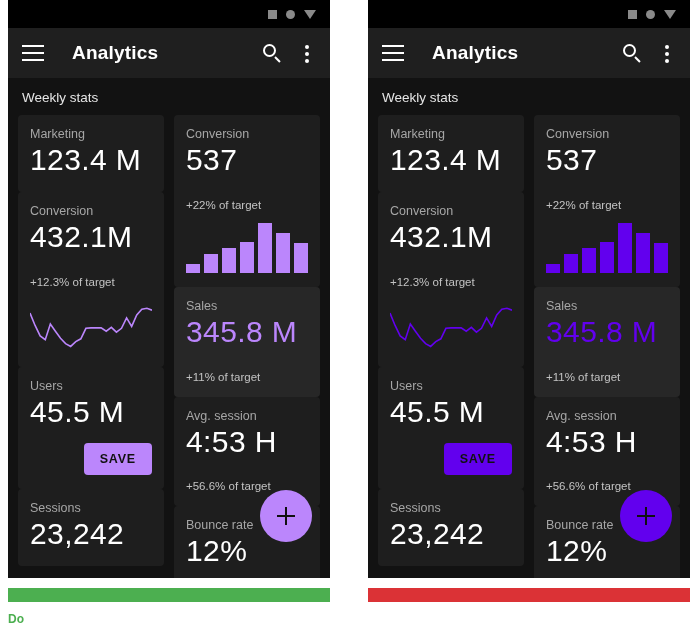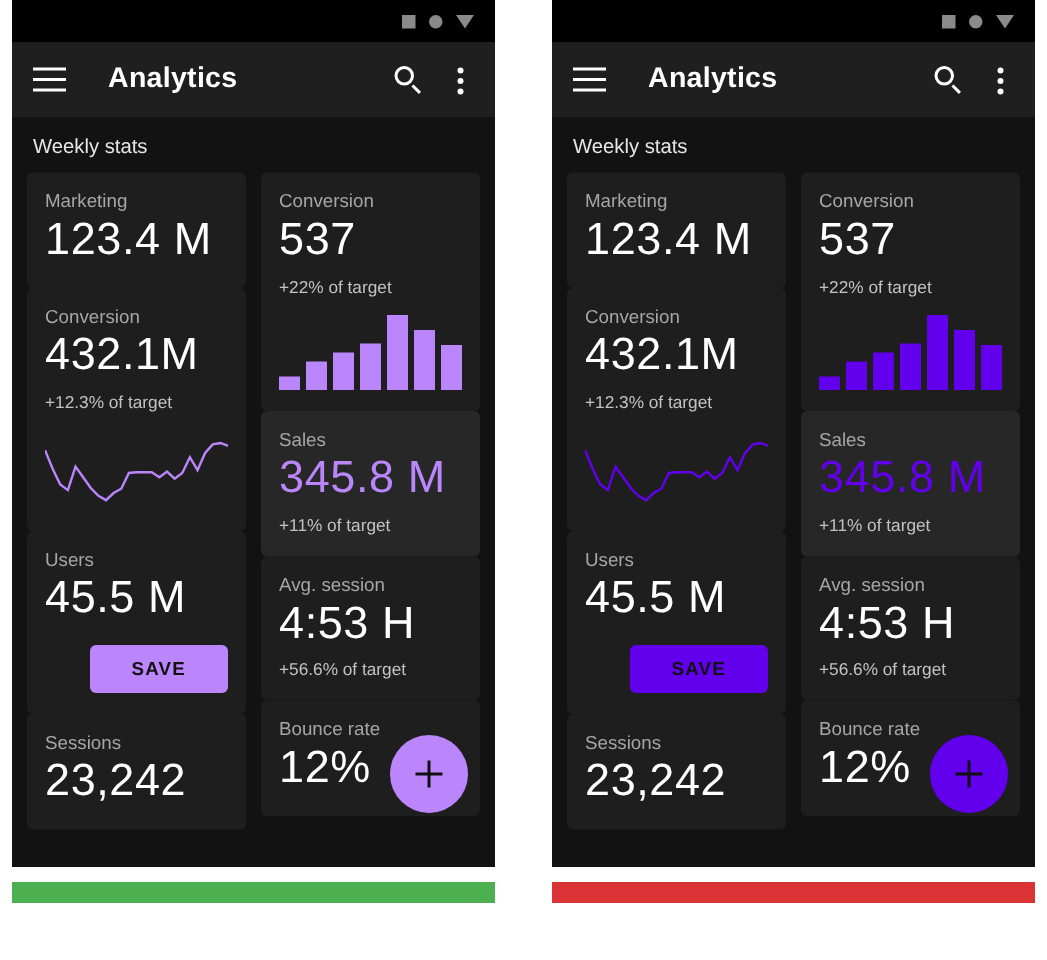--- a/index.html
+++ b/index.html
@@ -77,34 +77,34 @@
   .col  { flex: 1 1 0; display: flex; flex-direction: column; }
 
   .card {
     background: #1e1e1e; border-radius: 4px; padding: 12px 12px 14px 12px;
     position: relative;
   }
   .card.elevated { background: #272727; }
   .card-label { color: #a6a6a6; font-size: 12.5px; margin-bottom: 2px; }
   .card-value { color: #ffffff; font-size: 30px; font-weight: 300; line-height: 1.16; letter-spacing: .4px; }
   .card-value.accent { }
-  .card-sub  { color: #c3c3c3; font-size: 11.5px; margin-top: 8px; }
+  .card-sub  { color: #c3c3c3; font-size: 11.5px; margin-top: 21px; }
 
   
   .barchart { display: flex; align-items: flex-end; gap: 4px; height: 50px; margin-top: 12px; }
   .barchart .bar { flex: 1 1 0; }
 
   
   .spark { margin-top: 10px; height: 55px; }
   .spark svg { display: block; width: 100%; height: 100%; }
 
   
   .btn-row { display: flex; justify-content: flex-end; margin-top: 14px; }
   .btn-save {
-    border: none; border-radius: 4px; padding: 9px 28px;
+    border: none; border-radius: 4px; padding: 9px 16px;
     font-size: 12.5px; font-weight: bold; letter-spacing: .8px;
     font-family: "Liberation Sans", sans-serif; cursor: pointer;
     color: #111111;
   }
 
   
   .fab {
     position: absolute; right: 18px; bottom: 36px;
     width: 52px; height: 52px; border-radius: 50%;
     display: flex; align-items: center; justify-content: center;
@@ -228,20 +228,21 @@
         <button class="fab" style="background: rgb(187, 134, 252);">
           <span class="plus">
               <i></i>
               <i></i>
             </span>
         </button>
       </div>
     </div>
 
     <div class="verdict-bar" style="background: rgb(76, 175, 80);"></div>
+    <div class="verdict-label" style="color: rgb(76, 175, 80);">Do</div>
   </div>
 
   <div class="example right">
     <div class="phone">
 
       <div class="statusbar">
         <span class="sb-sq"></span>
         <span class="sb-circ"></span>
         <span class="sb-tri"></span>
       </div>

